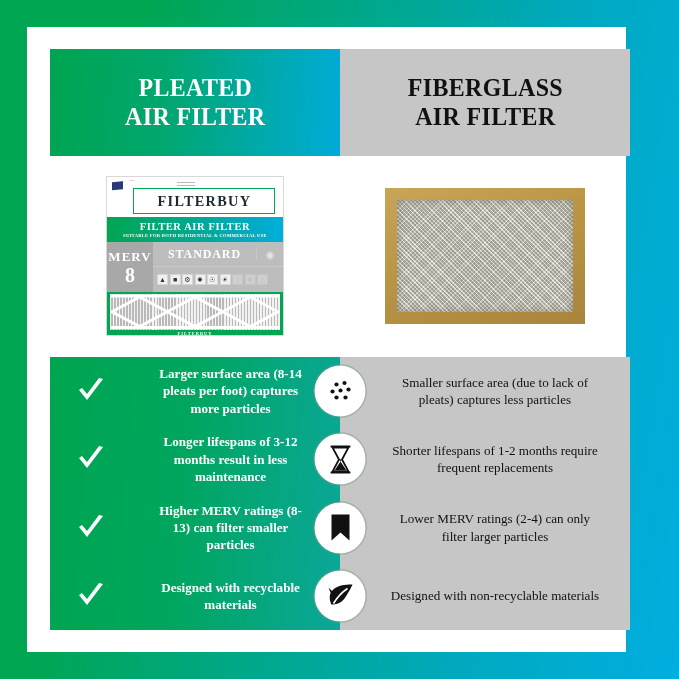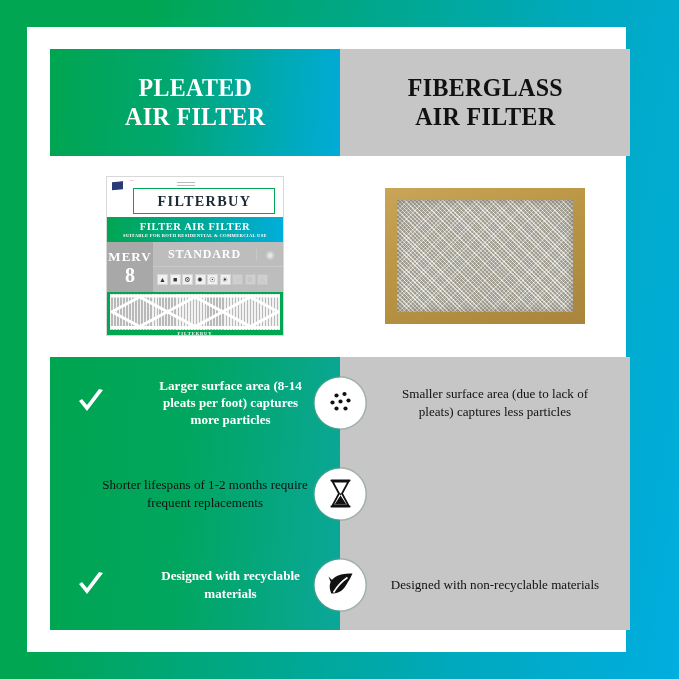--- a/index.html
+++ b/index.html
@@ -479,41 +479,67 @@
                 <circle cx="11" cy="21" r="2.1" fill="#111"></circle>
               <circle cx="20" cy="21" r="2.1" fill="#111"></circle>
             </svg>
           </div>
           <div class="cell-right">
             <div class="right-text">Smaller surface area (due to lack of pleats) captures less particles</div>
           </div>
         </div>
 
         <div class="row">
+          <div class="cell-left">
+            <div class="check">
+              <svg width="28" height="26" viewBox="0 0 28 26">
+                  <path d="M2,12 L10,22 L26,1 L22,0 L10,16 L5,10 Z" fill="#ffffff"></path>
+                </svg>
+            </div>
+            <div class="left-text">Longer lifespans of 3-12 months result in less maintenance</div>
+          </div>
           <div class="row-icon">
             <svg width="26" height="30" viewBox="0 0 26 30">
               <path d="M4,2 H22 M4,28 H22" stroke="#111" stroke-width="2.2" stroke-linecap="round"></path>
               <path d="M5,3 L21,3 L14.5,15 L21,27 L5,27 L11.5,15 Z" fill="none" stroke="#111" stroke-width="1.8"></path>
               <path d="M7,26 L19,26 L13,17 Z" fill="#111"></path>
               <path d="M11.5,15 L14.5,15 L13,17 Z" fill="#111"></path>
             </svg>
           </div>
           <div class="cell-right">
             <div class="right-text">Shorter lifespans of 1-2 months require frequent replacements</div>
           </div>
         </div>
 
-
         <div class="row">
           <div class="cell-left">
             <div class="check">
               <svg width="28" height="26" viewBox="0 0 28 26">
                   <path d="M2,12 L10,22 L26,1 L22,0 L10,16 L5,10 Z" fill="#ffffff"></path>
                 </svg>
             </div>
+            <div class="left-text">Higher MERV ratings (8-13) can filter smaller particles</div>
+          </div>
+          <div class="row-icon">
+            <svg width="24" height="28" viewBox="0 0 24 28">
+              <path d="M3,1 H21 V27 L12,19 L3,27 Z" fill="#111"></path>
+            </svg>
+          </div>
+          <div class="cell-right">
+            <div class="right-text">Lower MERV ratings (2-4) can only filter larger particles</div>
+          </div>
+        </div>
+
+        <div class="row">
+          <div class="cell-left">
+            <div class="check">
+              <svg width="28" height="26" viewBox="0 0 28 26">
+                  <path d="M2,12 L10,22 L26,1 L22,0 L10,16 L5,10 Z" fill="#ffffff"></path>
+                </svg>
+            </div>
             <div class="left-text">Designed with recyclable materials</div>
           </div>
           <div class="row-icon">
             <svg width="30" height="28" viewBox="0 0 30 28">
               <path d="M27,3 C27,3 11,2 6,10 C2,16 6,23 6,23 C6,23 14,24 19,17 C24,10 27,3 27,3 Z" fill="#111"></path>
               <path d="M3,6 L12,15 L7,16 Z" fill="#111"></path>
               <path d="M22,7 C16,11 11,17 8,22" stroke="#ffffff" stroke-width="1.6" fill="none"></path>
             </svg>
           </div>
           <div class="cell-right">

